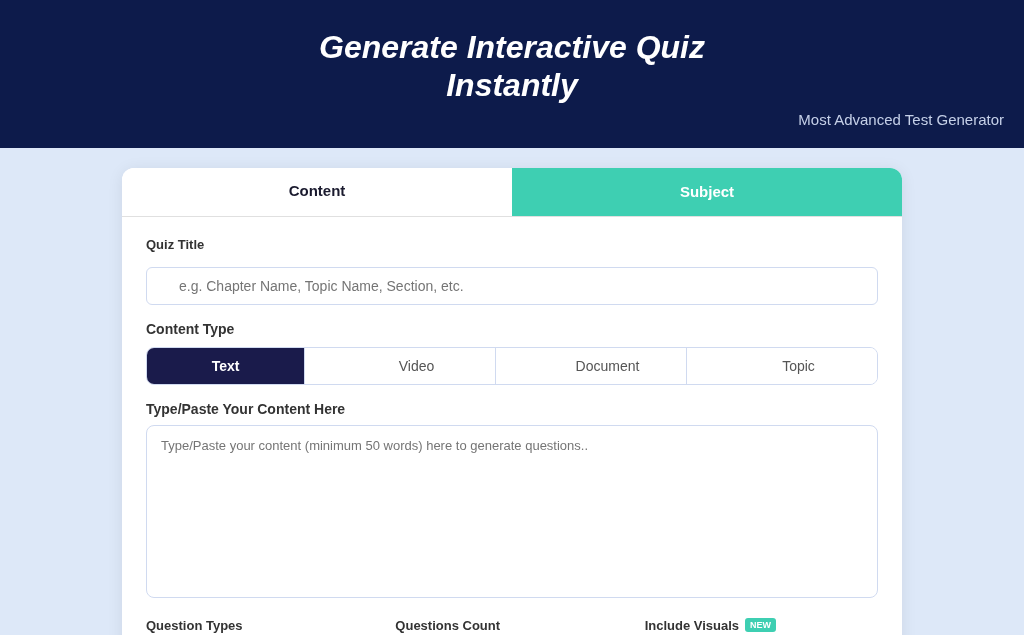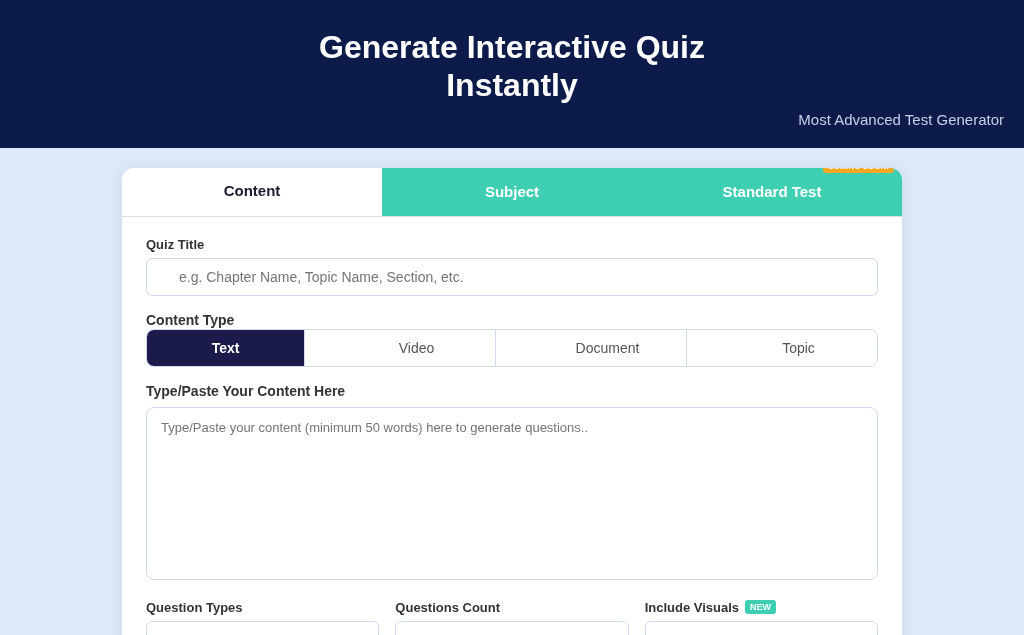--- a/index.html
+++ b/index.html
@@ -16,20 +16,21 @@
       color: white;
       text-align: center;
       padding: 28px 20px 20px;
     }
 
     .header h1 {
       font-size: 32px;
       font-weight: 800;
       line-height: 1.2;
       margin-bottom: 6px;
+      font-style: italic;
     }
 
     .header p {
       font-size: 15px;
       color: #c5d0e8;
       font-weight: 400;
       text-align: right;
     }
 
     .main-area {
@@ -95,21 +96,21 @@
     }
 
     .card-body {
       padding: 20px 24px 24px;
     }
 
     .field-label {
       font-size: 13px;
       font-weight: 600;
       color: #333;
-      margin-bottom: 6px;
+      margin-bottom: 15px;
       display: flex;
       justify-content: space-between;
       align-items: center;
       gap: 16px;
     }
 
     .bloom-toggle {
       display: flex;
       align-items: center;
       gap: 6px;
@@ -147,21 +148,21 @@
       font-size: 14px;
       color: #aaa;
       outline: none;
       margin-bottom: 16px;
     }
 
     .content-type-label {
       font-size: 14px;
       font-weight: 600;
       color: #333;
-      margin-bottom: 1px;
+      margin-bottom: 10px;
     }
 
     .content-type-tabs {
       display: flex;
       border: 1.5px solid #d0daf0;
       border-radius: 8px;
       overflow: hidden;
       margin-bottom: 16px;
       gap: 33px;
     }
@@ -277,24 +278,20 @@
   </h1>
   <p>Most Advanced Test Generator</p>
 </div>
 
 <div class="main-area">
   <div class="card">
 
     <div class="tabs">
       <button class="tab active">Content</button>
       <button class="tab teal">Subject</button>
-      <button class="tab teal" style="position:relative;">
-        <span>Standard Test</span>
-        <span class="coming-soon-badge">Coming Soon!</span>
-      </button>
     </div>
 
     <div class="card-body">
 
       <div class="field-label">
         <span>Quiz Title</span>
       </div>
 
       <input type="text" class="quiz-title-input" placeholder="e.g. Chapter Name, Topic Name, Section, etc." style="">
 

